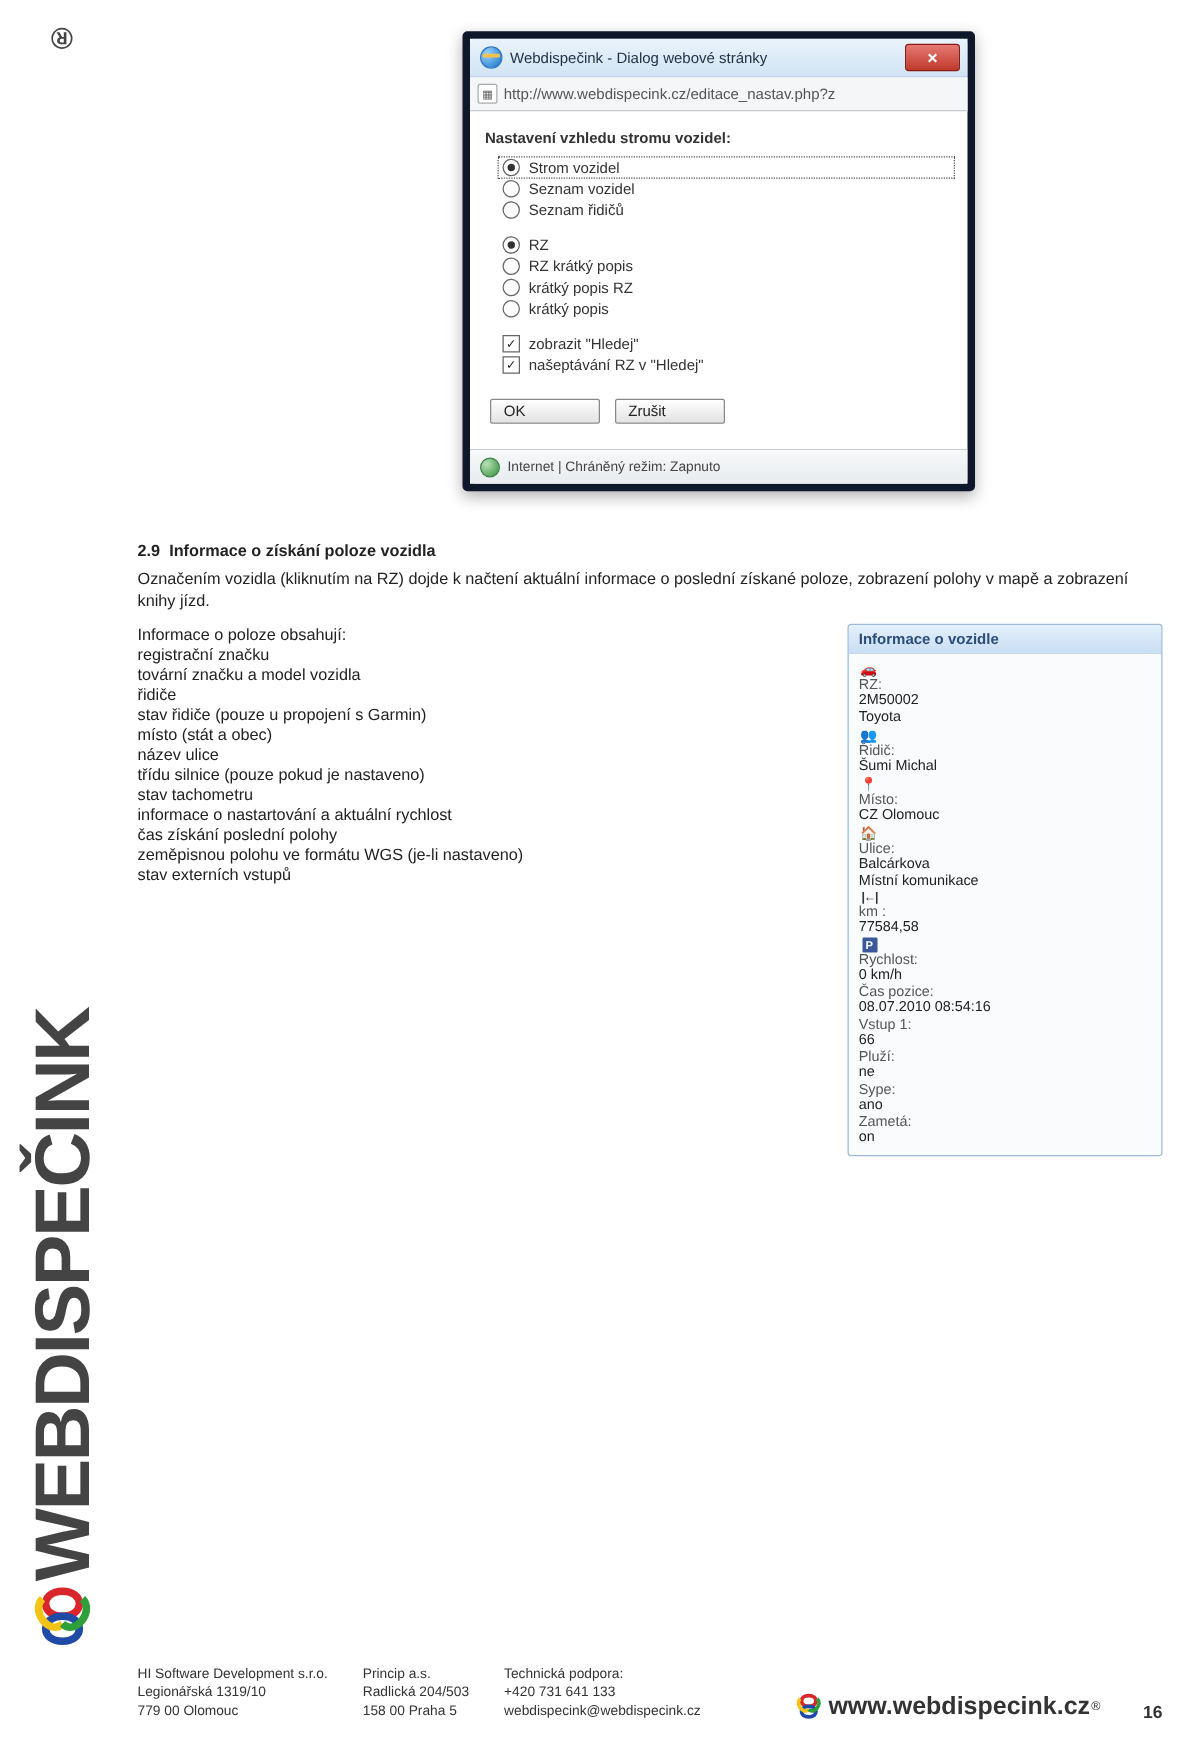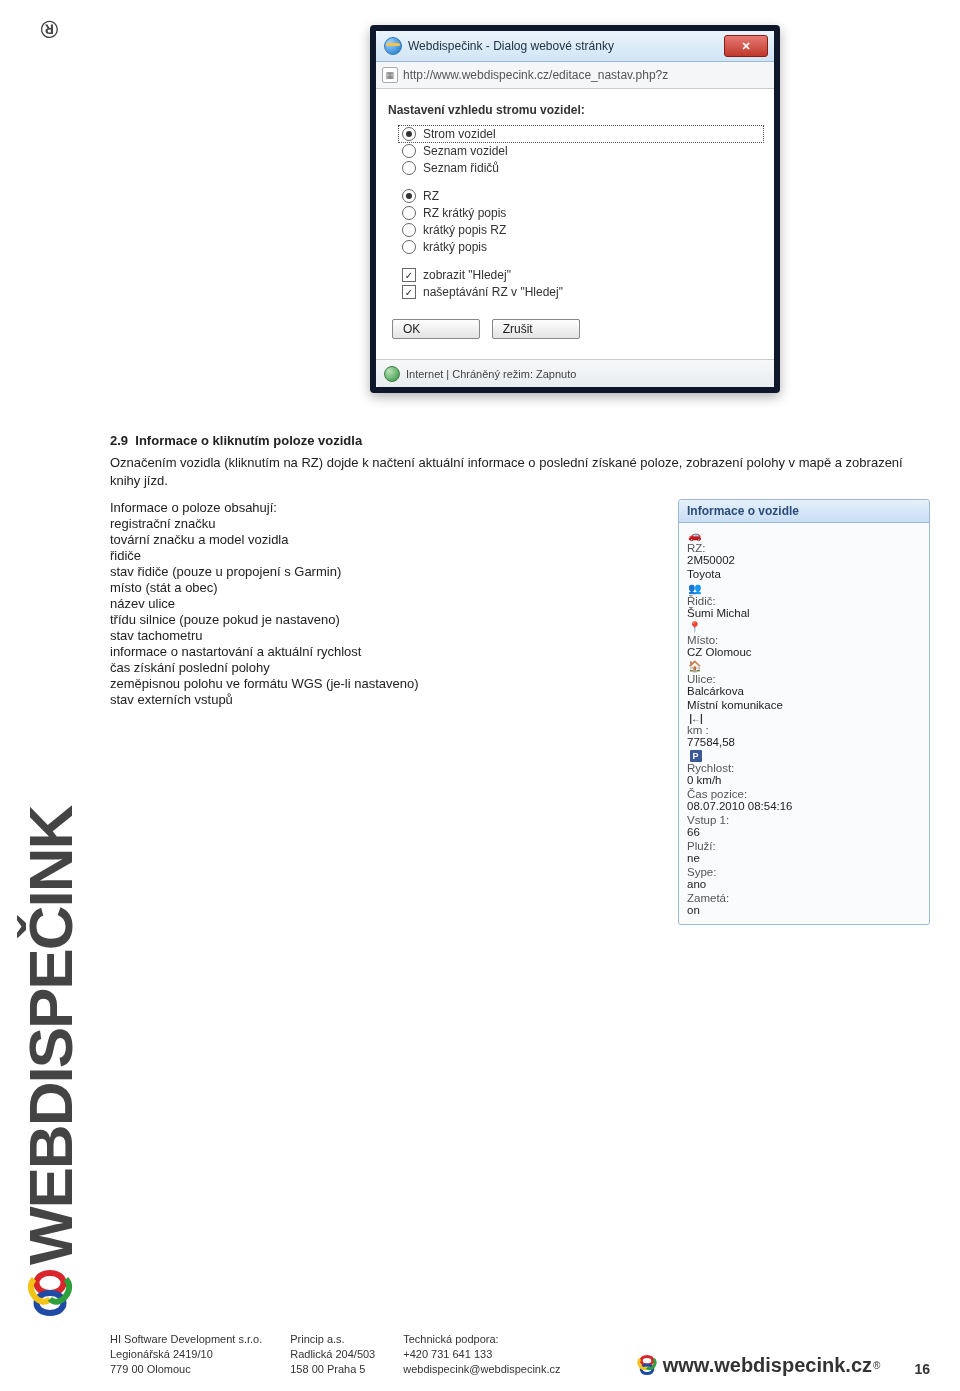--- a/index.html
+++ b/index.html
@@ -266,21 +266,21 @@
       </div>
     </div>
     <div class="dlg-statusbar">
       <span class="globe"></span>
       <span>Internet | Chráněný režim: Zapnuto</span>
     </div>
   </div>
 
   <div class="text-sec">
     <div class="h">
-      <span>2.9</span>&nbsp;&nbsp;<span>Informace o kliknutím poloze vozidla</span>
+      <span>2.9</span>&nbsp;&nbsp;<span>Informace o získání poloze vozidla</span>
     </div>
     <p>Označením vozidla (kliknutím na RZ) dojde k načtení aktuální informace o poslední získané poloze, zobrazení polohy v mapě a zobrazení knihy jízd.</p>
 
     <div class="row">
       <div class="info-list">
         <div>Informace o poloze obsahují:</div>
         <div>registrační značku</div>
         <div>tovární značku a model vozidla</div>
         <div>řidiče</div>
         <div>stav řidiče (pouze u propojení s Garmin)</div>
@@ -369,21 +369,21 @@
         </div>
       </div>
     </div>
   </div>
 
 </div>
 
 <div class="footer">
   <div class="col">
     <div>HI Software Development s.r.o.</div>
-    <div>Legionářská 2419/10</div>
+    <div>Legionářská 1319/10</div>
     <div>779 00 Olomouc</div>
   </div>
   <div class="col">
     <div>Princip a.s.</div>
     <div>Radlická 204/503</div>
     <div>158 00 Praha 5</div>
   </div>
   <div class="col">
     <div>Technická podpora:</div>
     <div>+420 731 641 133</div>

